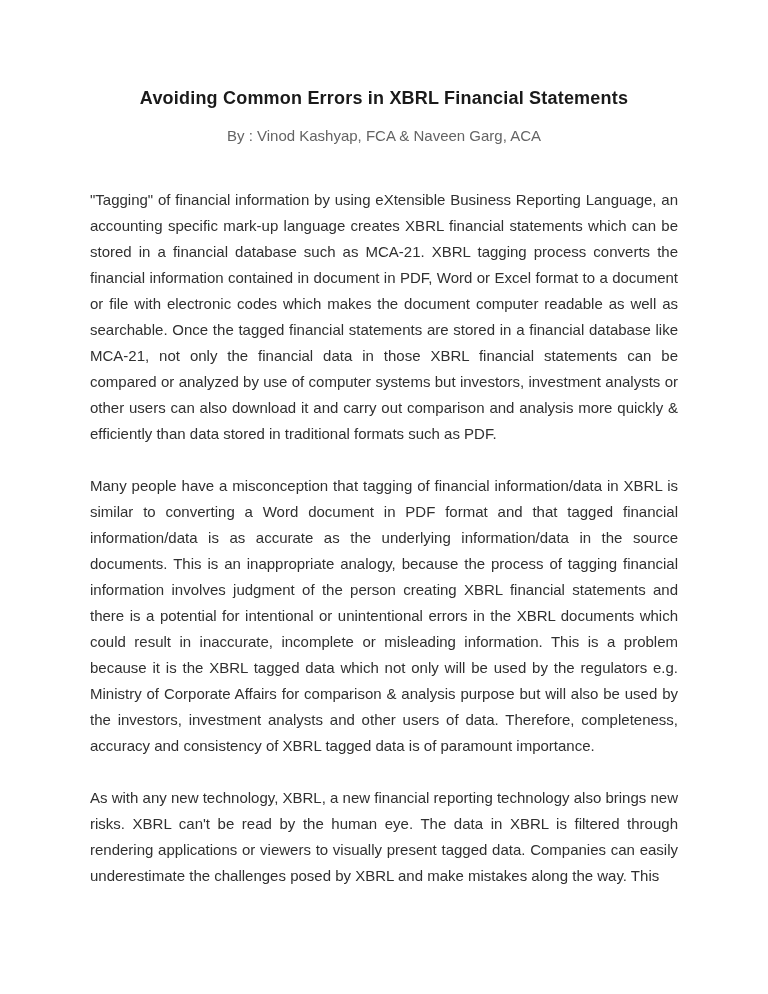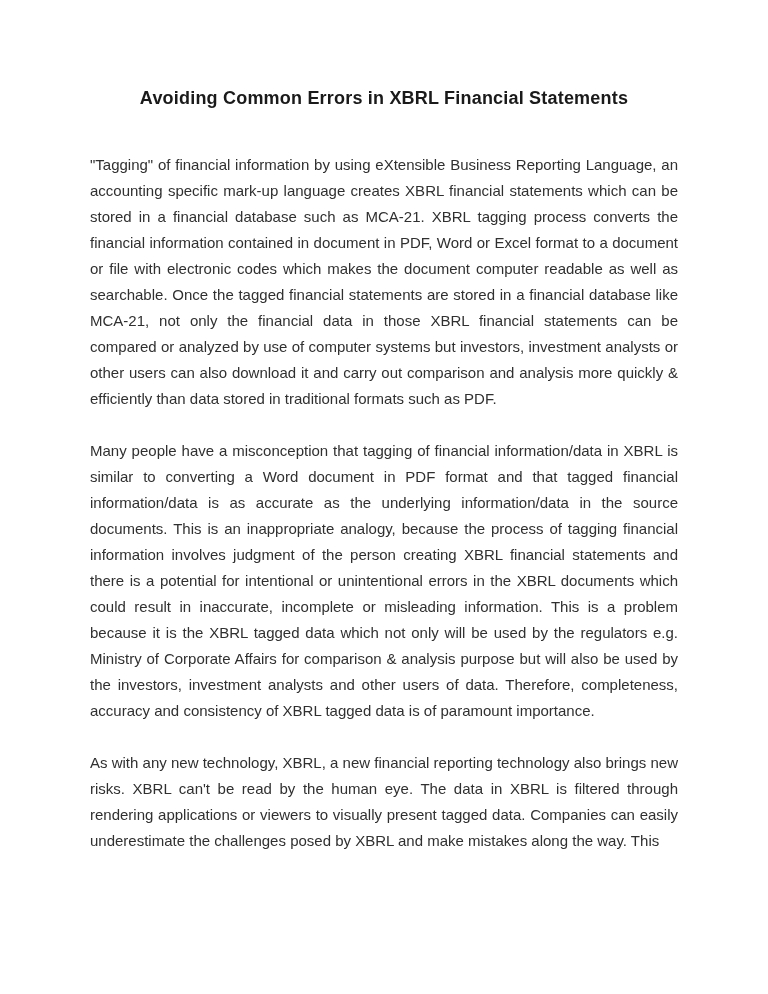--- a/index.html
+++ b/index.html
@@ -49,18 +49,19 @@
   .body-text p:last-child {
     margin-bottom: 0;
     margin-top: 20px;
   }
 </style>
 </head>
 <body>
 
 <div class="page">
   <h1 class="title">Avoiding Common Errors in XBRL Financial Statements</h1>
+  <div class="byline">By : Vinod Kashyap, FCA &amp; Naveen Garg, ACA</div>
   <div class="body-text">
     <p>"Tagging" of financial information by using eXtensible Business Reporting Language, an accounting specific mark-up language creates XBRL financial statements which can be stored in a financial database such as MCA-21.  XBRL tagging process converts the financial information contained in document in PDF, Word or Excel format to a document or file with electronic codes which makes the document computer readable as well as searchable. Once the tagged financial statements are stored in a financial database like MCA-21, not only the financial data in those XBRL financial statements can be compared or analyzed by use of computer systems but investors, investment analysts or other users can also download it and carry out comparison and analysis more quickly &amp; efficiently than data stored in traditional formats such as PDF.</p>
     <p>Many people have a misconception that tagging of financial information/data in XBRL is similar to converting a Word document in PDF format and that tagged financial information/data is as accurate as the underlying information/data in the source documents. This is an inappropriate analogy, because the process of tagging financial information involves judgment of the person creating XBRL financial statements and there is a potential for intentional or unintentional errors in the XBRL documents which could result in inaccurate, incomplete or misleading information. This is a problem because it is the XBRL tagged data which not only will be used by the regulators e.g. Ministry of Corporate Affairs for comparison &amp; analysis purpose but will also be used by the investors, investment analysts and other users of data. Therefore, completeness, accuracy and consistency of XBRL tagged data is of paramount importance.</p>
     <p>As with any new technology, XBRL, a new financial reporting technology also brings new risks. XBRL can't  be read by the human eye. The data in XBRL is filtered through rendering applications or viewers to visually present tagged data. Companies can easily underestimate the challenges posed by XBRL and make mistakes along the way. This</p>
   </div>
 </div>
 
 </body></html>

